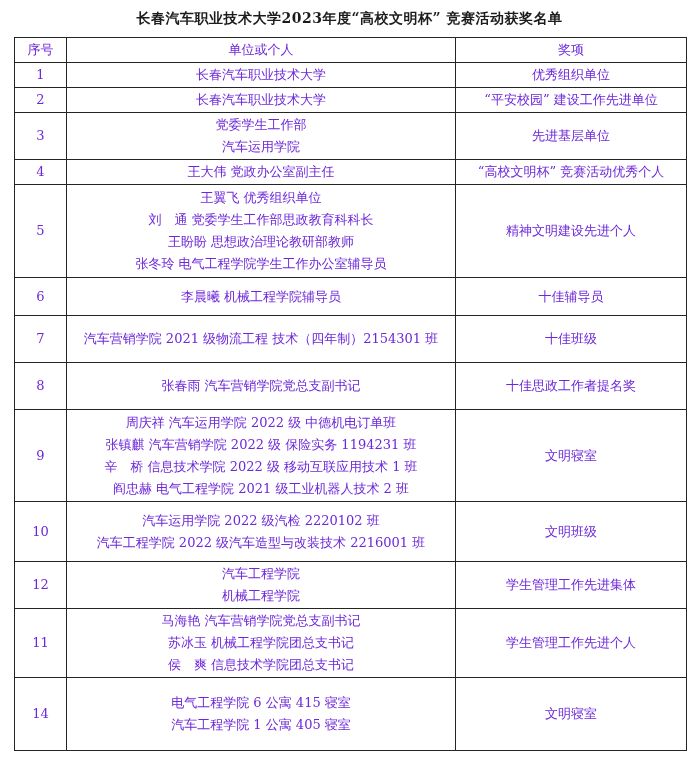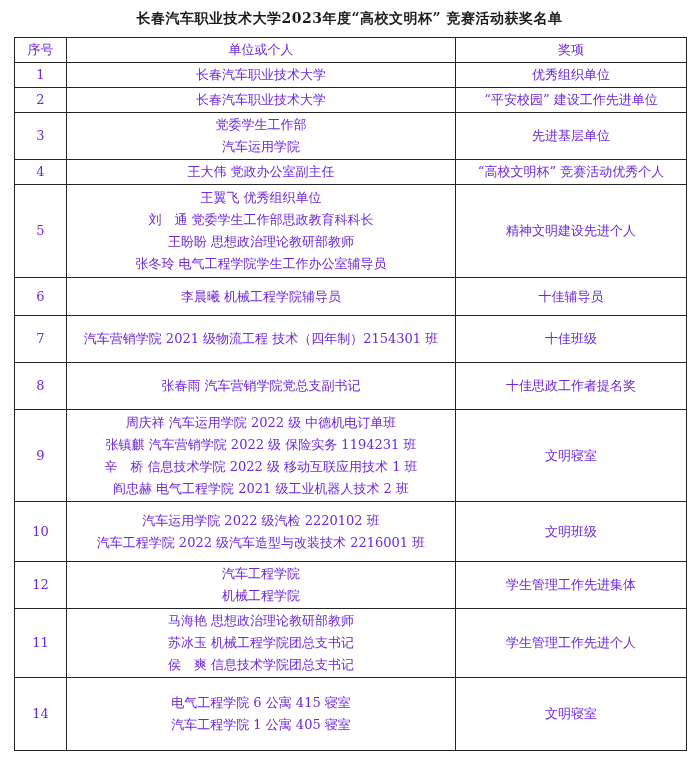--- a/index.html
+++ b/index.html
@@ -145,21 +145,21 @@
         <td>文明班级</td>
       </tr>
       <tr>
         <td>12</td>
         <td>汽车工程学院
 机械工程学院</td>
         <td>学生管理工作先进集体</td>
       </tr>
       <tr>
         <td>11</td>
-        <td>马海艳 思想政治理论教研部教师
+        <td>马海艳 汽车营销学院党总支副书记
 苏冰玉 机械工程学院团总支书记
 侯　爽 信息技术学院团总支书记</td>
         <td>学生管理工作先进个人</td>
       </tr>
       <tr>
         <td>14</td>
         <td>电气工程学院 6 公寓 415 寝室
 汽车工程学院 1 公寓 405 寝室</td>
         <td>文明寝室</td>
       </tr>

